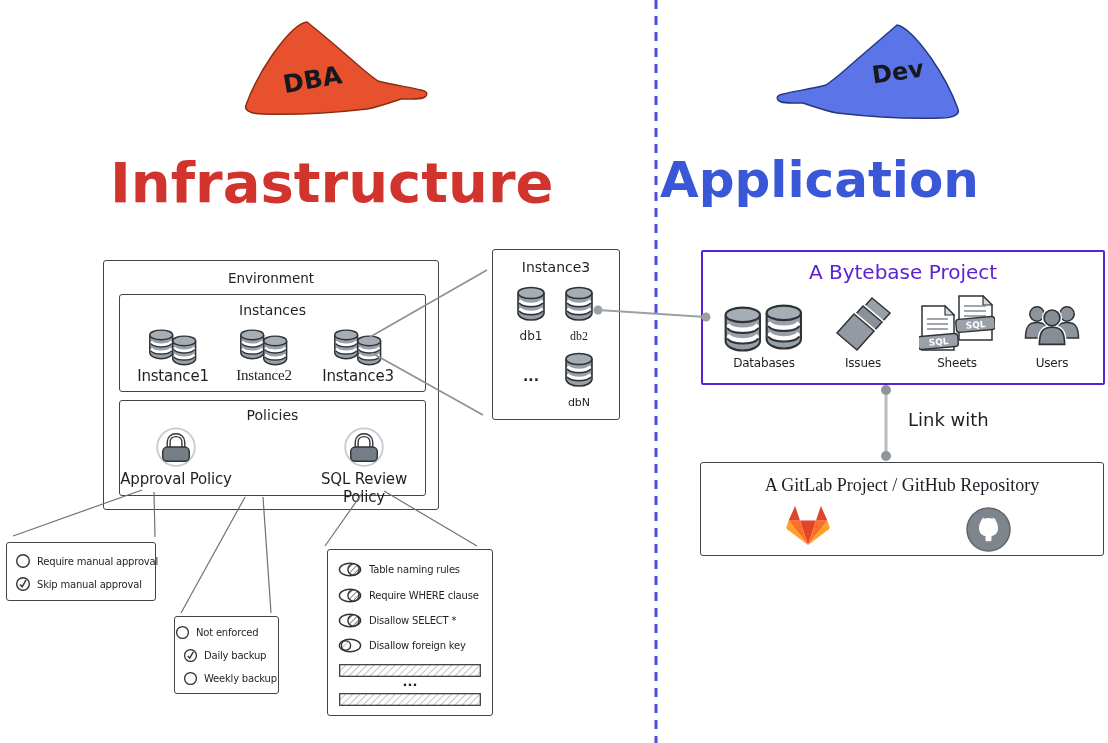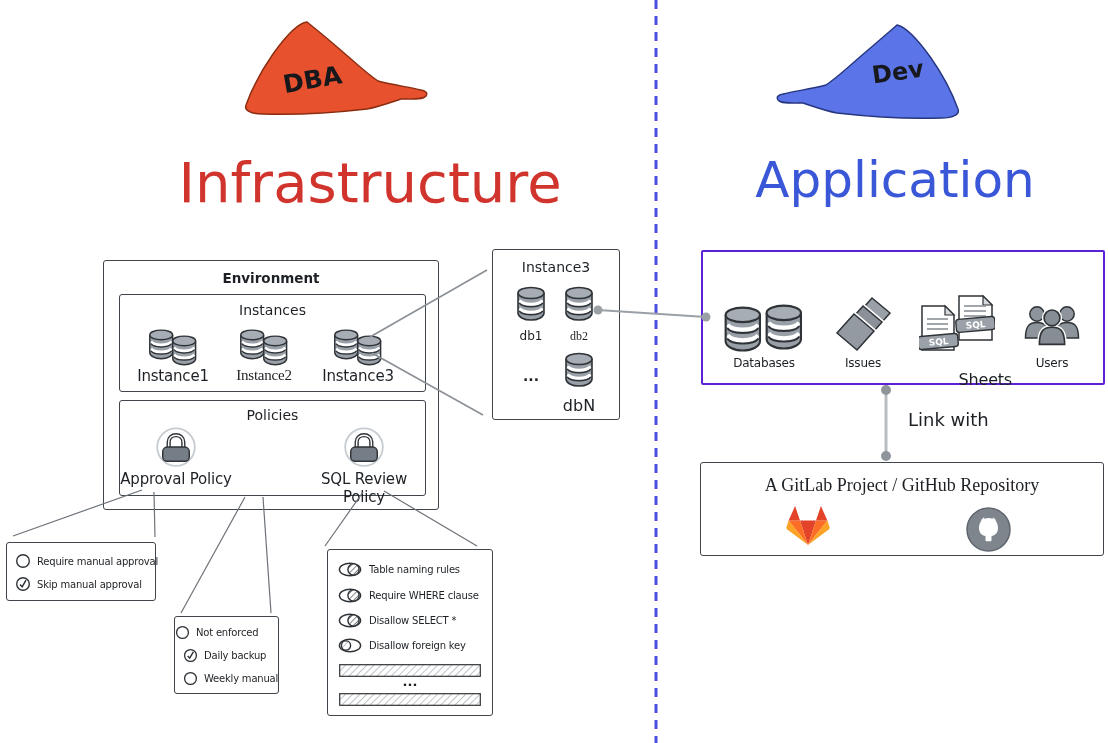--- a/index.html
+++ b/index.html
@@ -2,21 +2,21 @@
 <html style="--divider: #4a4fe0; --infra-title: #d0342c; --app-title: #3a57d7; --dba-hat: #e8512e; --dev-hat: #5b74e8; --bytebase-border: #5b21d6; --ink: #1d2125; --wire: #8b9096;"><head>
 <meta charset="utf-8">
 <style>
   html,body{margin:0;padding:0;background:#fff;}
   #canvas{position:relative;width:1108px;height:743px;background:#fff;overflow:hidden;
           font-family:"DejaVu Sans",sans-serif;color:#1d2125;}
   .abs{position:absolute;}
   .box{position:absolute;border:1.6px solid #40454b;border-radius:3px;background:#fff;}
   .bb-box{border:2.2px solid var(--bytebase-border);border-radius:2px;}
   .ctr{text-align:center;}
-  .title-big{position:absolute;text-align:center;font-weight:normal;}
+  .title-big{position:absolute;text-align:left;font-weight:bold;}
   .lbl{position:absolute;}
   .wires{position:absolute;left:0;top:0;pointer-events:none;}
   .item-lbl{display:block;text-align:center;font-size:15px;letter-spacing:-0.2px;}
   .co-row{display:flex;align-items:center;gap:6px;}
   .co-row span{font-size:10px;letter-spacing:-0.2px;white-space:nowrap;}
 </style>
 </head>
 <body>
 
 <div id="canvas">
@@ -55,21 +55,21 @@
   <div class="title-big" style="left:110px;top:150px;width:520px;font-size:56px;color:var(--infra-title);">Infrastructure</div>
 
   <svg class="abs" style="left:763px;top:18px" width="210" height="102" viewBox="0 0 210 102">
     <path d="M134,7 C124,16 106,31 90,45 C81,53 72,61 63,67 C48,71 32,73 20,76 C15,77 13,79 15,82 C18,86 29,85 40,85 C52,89 63,93 74,95 C109,99 149,101 178,100 C191,100 197,96 195,91 C191,80 182,60 168,40 C158,26 144,9 134,7 Z" fill="var(--dev-hat)" stroke="#26357f" stroke-width="1.4"></path>
     <text x="136" y="62" transform="rotate(-8 136 62)" font-size="24" font-weight="bold" fill="#16181c" text-anchor="middle">Dev</text>
   </svg>
 
   <div class="title-big" style="left:660px;top:151px;width:470px;font-size:50px;color:var(--app-title);">Application</div>
 
   <div class="box" style="left:103px;top:260px;width:334px;height:248px;">
-    <div class="lbl ctr" style="left:0;top:9px;width:100%;font-size:13.5px;font-weight:bold;">Environment</div>
+    <div class="lbl ctr" style="left:0;top:9px;width:100%;font-size:13.5px;">Environment</div>
   </div>
 
   <div class="box" style="left:119px;top:294px;width:305px;height:96px;">
     <div class="lbl ctr" style="left:0;top:7px;width:100%;font-size:14px;">Instances</div>
     <div class="abs" style="left:5px;top:30px;width:96px;">
       <svg width="54" height="42" viewBox="0 0 54 42" style="display:block;margin:0 auto;">
         <use href="#cyl" transform="translate(2,2) scale(0.88)"></use>
         <use href="#cyl" transform="translate(25,8) scale(0.88)"></use>
       </svg>
       <span class="item-lbl">Instance1</span>
@@ -119,24 +119,25 @@
       </svg>
     <svg class="abs" style="left:71px;top:34px" width="30" height="38" viewBox="0 0 30 38">
         <use href="#cyl"></use>
       </svg>
     <div class="lbl ctr" style="left:18px;top:79px;width:40px;font-size:12px;">db1</div>
     <div class="lbl ctr" style="left:66px;top:79px;width:40px;font-size:12px;font-family:Liberation Serif, serif;">db2</div>
     <div class="lbl ctr" style="left:18px;top:118px;width:40px;font-size:14px;font-weight:bold;">...</div>
     <svg class="abs" style="left:71px;top:100px" width="30" height="38" viewBox="0 0 30 38">
         <use href="#cyl"></use>
       </svg>
-    <div class="lbl ctr" style="left:66px;top:146px;width:40px;font-size:16px;">dbN</div>
+    <div class="lbl ctr" style="left:66px;top:146px;width:40px;font-size:11px;">dbN</div>
   </div>
 
   <div class="box bb-box" style="left:701px;top:250px;width:400px;height:131px;">
+    <div class="lbl ctr" style="left:0;top:8px;width:100%;font-size:20px;color:var(--bytebase-border);">A Bytebase Project</div>
     <div class="abs" style="left:6px;top:40px;width:110px;">
       <div style="height:62px;display:flex;align-items:flex-end;justify-content:center;">
         <svg width="84" height="54" viewBox="0 0 84 54">
           <use href="#cyl" transform="translate(1,3) scale(1.32)"></use>
           <use href="#cyl" transform="translate(42,1) scale(1.32)"></use>
         </svg>
       </div>
       <span class="item-lbl" style="font-size:12px;margin-top:2px;">Databases</span>
     </div>
     <div class="abs" style="left:105px;top:40px;width:110px;">
@@ -171,21 +172,21 @@
           <g transform="rotate(-5 56 30)">
             <rect x="37" y="24" width="39" height="13" rx="3" fill="#9ba1a8" stroke="#2f3337" stroke-width="1.4"></rect>
             <text x="56.5" y="34" font-size="9" font-weight="bold" fill="#fff" stroke="none" text-anchor="middle">SQL</text>
           </g>
           <g transform="rotate(-5 19 47)">
             <rect x="-1" y="41" width="40" height="13" rx="3" fill="#9ba1a8" stroke="#2f3337" stroke-width="1.4"></rect>
             <text x="19.5" y="51" font-size="9" font-weight="bold" fill="#fff" stroke="none" text-anchor="middle">SQL</text>
           </g>
         </svg>
       </div>
-      <span class="item-lbl" style="font-size:16px;margin-top:16px;text-align:right;">Sheets</span>
+      <span class="item-lbl" style="font-size:12px;margin-top:2px;">Sheets</span>
     </div>
     <div class="abs" style="left:294px;top:40px;width:110px;">
       <div style="height:62px;display:flex;align-items:flex-end;justify-content:center;">
         <svg width="56" height="48" viewBox="0 0 56 48">
           <use href="#person" transform="translate(13,19)" fill="#8d949c" stroke="#2f3337" stroke-width="1.5"></use>
           <use href="#person" transform="translate(43,19)" fill="#8d949c" stroke="#2f3337" stroke-width="1.5"></use>
           <use href="#person" transform="translate(28,24) scale(1.1)" fill="#868d95" stroke="#fff" stroke-width="4"></use>
           <use href="#person" transform="translate(28,24) scale(1.1)" fill="#868d95" stroke="#2f3337" stroke-width="1.5"></use>
         </svg>
       </div>
@@ -241,21 +242,21 @@
       <svg width="15" height="15" viewBox="0 0 16 16">
           <circle cx="8" cy="8" r="6.3" fill="#fff" stroke="#2f3337" stroke-width="1.4"></circle>
           <path d="M5,8.5 L7.2,10.8 L11,4.2" fill="none" stroke="#2f3337" stroke-width="1.5"></path>
         </svg>
       <span>Daily backup</span>
     </div>
     <div class="co-row abs" style="left:8px;top:54px;">
       <svg width="15" height="15" viewBox="0 0 16 16">
           <circle cx="8" cy="8" r="6.3" fill="#fff" stroke="#2f3337" stroke-width="1.4"></circle>
         </svg>
-      <span>Weekly manual</span>
+      <span>Weekly backup</span>
     </div>
   </div>
 
   <div class="box" style="left:327px;top:549px;width:164px;height:165px;">
     <div class="co-row abs" style="left:9px;top:12px;">
       <svg width="26" height="15" viewBox="0 0 26 15">
           <ellipse cx="13" cy="7.5" rx="10.6" ry="6.2" fill="#fff" stroke="#2f3337" stroke-width="1.4"></ellipse>
           <circle cx="16.5" cy="7.5" r="5.6" fill="url(#hatch)" stroke="#2f3337" stroke-width="1.4"></circle>
         </svg>
       <span>Table naming rules</span>

